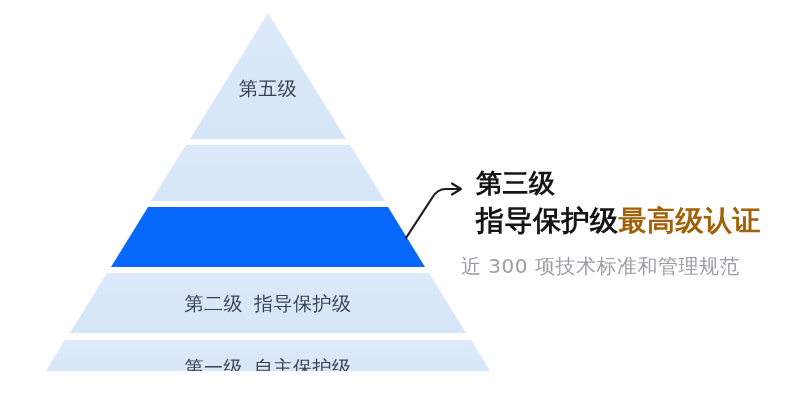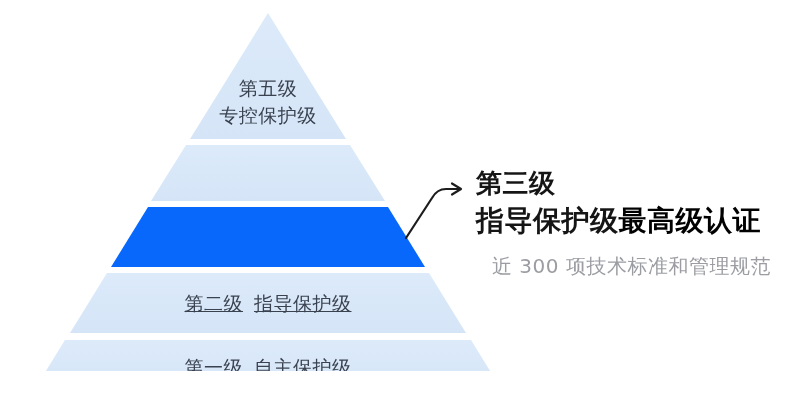--- a/index.html
+++ b/index.html
@@ -12,34 +12,34 @@
   .lvl{
     position:absolute;left:268px;transform:translateX(-50%);
     white-space:nowrap;font-size:19px;line-height:22px;font-weight:500;
     color:#3a424f;letter-spacing:.5px;text-align:center;
   }
   .lvl .lv{margin-right:11px;}
   .lvl.top{line-height:27px;top:75px;}
   .lvl.white{color:#ffffff;}
   .lvl-4{top:160px;}
   .lvl-3{top:226px;}
-  .lvl-2{top:292px;text-decoration:underline;}
+  .lvl-2{top:292px;}
   .lvl-1{top:356px;}
   
   .ann-title1{
     position:absolute;left:476px;top:167px;font-size:26px;line-height:32px;
     font-weight:700;color:#151515;white-space:nowrap;letter-spacing:.5px;
   }
   .ann-title2{
     position:absolute;left:476px;top:203px;font-size:28px;line-height:36px;
     font-weight:700;color:#151515;white-space:nowrap;letter-spacing:.5px;
   }
-  .ann-title2 .accent{color:#000000;}
+  .ann-title2 .accent{color:#a16207;}
   .ann-sub{
-    position:absolute;left:492px;top:252px;font-size:20px;line-height:28px;
+    position:absolute;left:461px;top:252px;font-size:20px;line-height:28px;
     font-weight:400;color:#9b9da2;white-space:nowrap;letter-spacing:.5px;
   }
 </style>
 </head>
 <body>
 
 <div class="stage">
 
   <svg width="788" height="418" viewBox="0 0 788 418">
     <defs>
@@ -61,21 +61,20 @@
     <polygon points="65,340 471,340 508,400 28,400" fill="url(#lite)"></polygon>
 
     <g stroke="#1d1d1d" stroke-width="2.2" fill="none" stroke-linecap="round" stroke-linejoin="round">
       <path d="M406,238 L432,198 Q437,189 446,189 L459,189"></path>
       <path d="M452,183.5 L461,189 L452,194.5"></path>
     </g>
   </svg>
 
   <div class="lvl top">
     <div>第五级</div>
-    <div>专控保护级</div>
   </div>
 
 
 
   <div class="lvl lvl-2">
     <span class="lv">第二级</span><span>指导保护级</span>
   </div>
 
   <div class="lvl lvl-1">
     <span class="lv">第一级</span><span>自主保护级</span>

